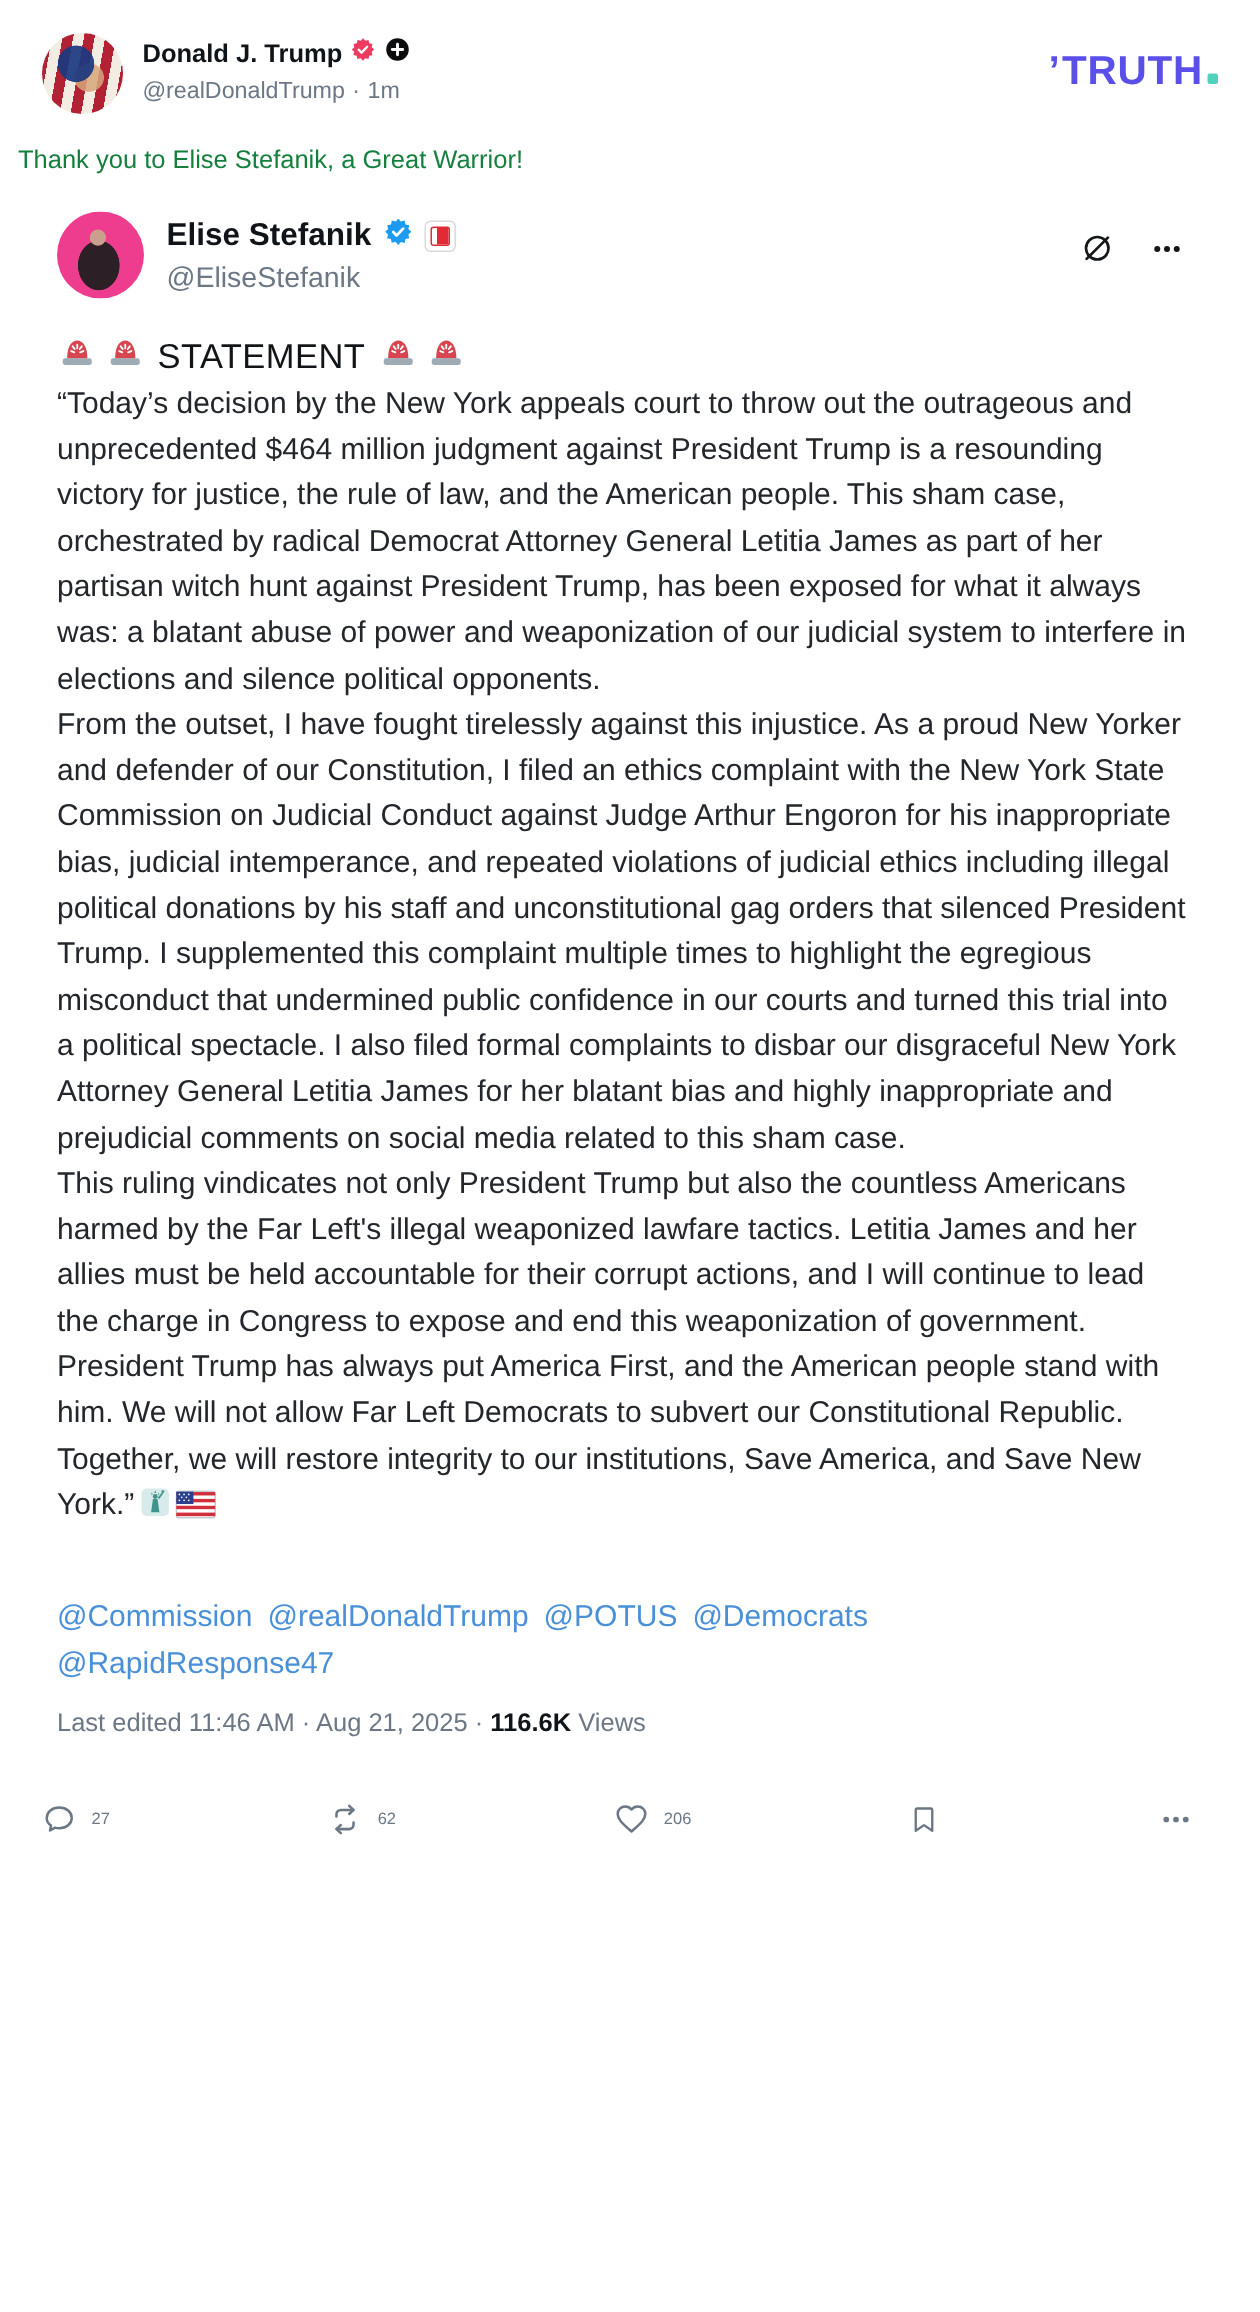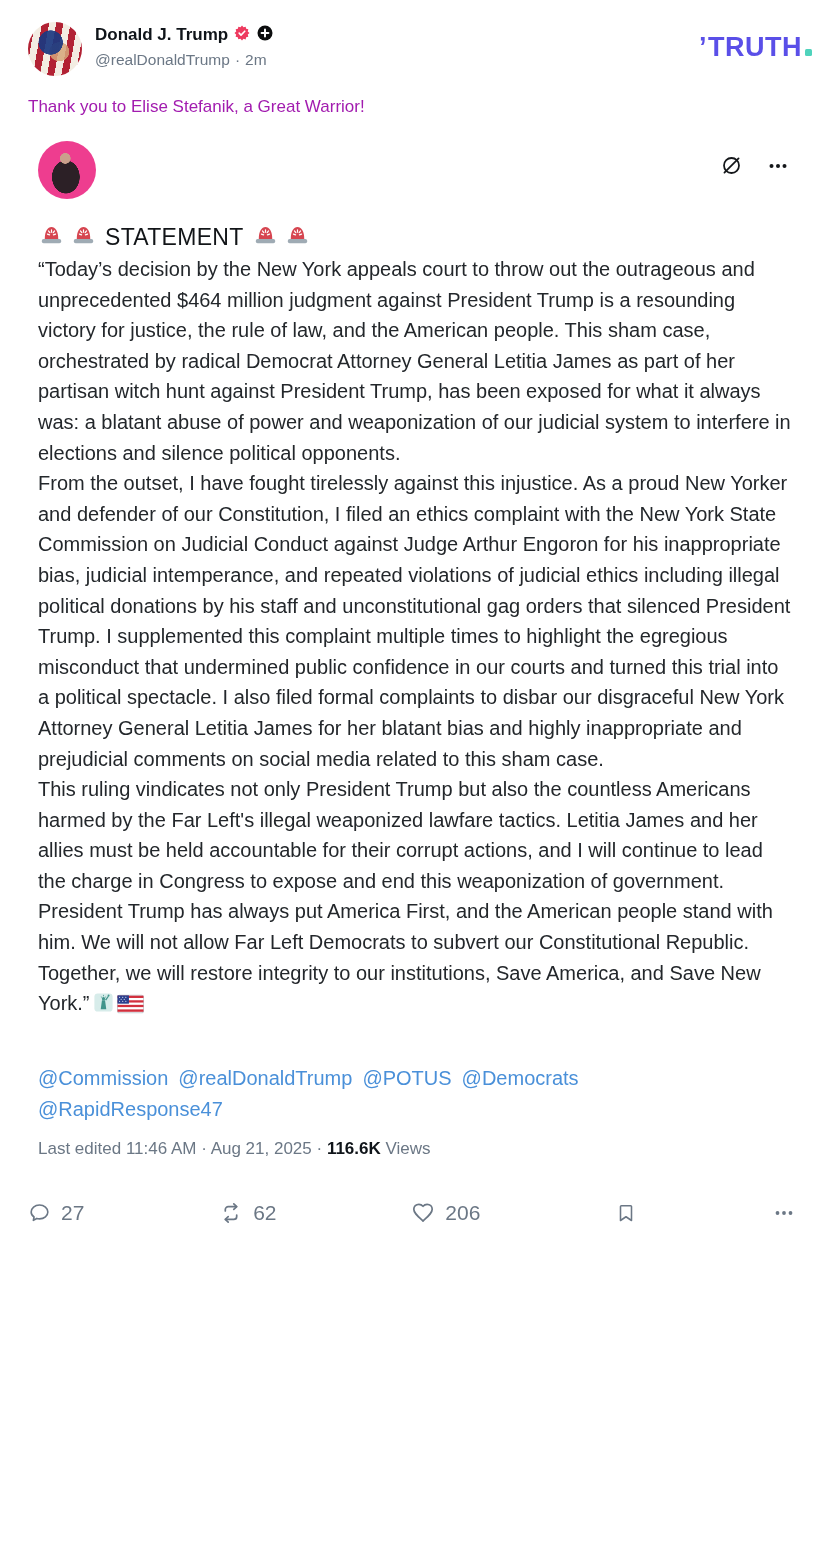--- a/index.html
+++ b/index.html
@@ -24,21 +24,21 @@
   .id-block { margin-left:13px; padding-top:2px; }
   .name-row { display:flex; align-items:center; gap:5px; }
   .name-row .name { font-size:17px; font-weight:bold; color:#0f1419; }
   .handle-row { margin-top:5px; font-size:15.5px; color:#6b7785; display:flex; gap:5px; align-items:center; }
   .spacer { flex:1; }
   .logo { padding-top:10px; padding-right:4px; font-weight:bold; font-size:27px; letter-spacing:.5px; color:#5a4fe8; white-space:nowrap; }
   .logo .logo-text::before { content:"\2019"; margin-right:1px; }
   .logo .logo-dot { display:inline-block; width:7px; height:7px; background:#4fd3bc; border-radius:1.5px; margin-left:3px; }
 
   
-  .post-text { padding:0 48px 0 28px; margin-top:21px; font-size:17px; color:#a21caf; }
+  .post-text { padding:0 48px 0 12px; margin-top:21px; font-size:17px; color:#15803d; }
 
   
   .quote { margin-top:24px; padding:0 44px 0 38px; }
   .q-header { display:flex; align-items:flex-start; }
   .avatar-stefanik {
     width:58px; height:58px;
     background:
       radial-gradient(circle at 47% 30%, #caa08c 0 10%, rgba(0,0,0,0) 11%),
       radial-gradient(ellipse at 48% 62%, #2c2026 0 32%, rgba(0,0,0,0) 33%),
       radial-gradient(circle at 50% 50%, #ee3d8f 0 70%, #d92f7e 100%);
@@ -63,21 +63,21 @@
   .q-mentions { margin-top:40px; font-size:20px; line-height:31px; color:#4a90d9; max-width:756px; }
   .q-mentions span { margin-right:10px; }
 
   .q-meta { margin-top:14px; font-size:17px; color:#6b7785; }
   .q-meta .views-count { font-weight:bold; color:#0f1419; }
 
   
   .actions { display:flex; align-items:center; justify-content:space-between;
     padding:0 40px 0 28px; margin-top:42px; }
   .action { display:flex; align-items:center; gap:10px; background:none; border:none;
-    color:#6b7785; font-family:inherit; font-size:21px; cursor:pointer; }
+    color:#6b7785; font-family:inherit; font-size:11px; cursor:pointer; }
   .action svg { display:block; }
 
   .seal { display:inline-block; }
   .sep { color:#6b7785; }
 </style>
 </head>
 <body>
 
 <div class="page">
 
@@ -95,35 +95,50 @@
         <span class="seal">
           <svg width="18" height="18" viewBox="0 0 24 24">
               <circle cx="12" cy="12" r="10" fill="#0c0d0e"></circle>
               <path d="M12 7.4v9.2M7.4 12h9.2" stroke="#fff" stroke-width="2.6" stroke-linecap="round"></path>
             </svg>
         </span>
       </div>
       <div class="handle-row">
         <span>@realDonaldTrump</span>
         <span class="sep">·</span>
-        <span>2m</span>
+        <span>1m</span>
       </div>
     </div>
     <div class="spacer"></div>
     <div class="logo">
       <span class="logo-text">TRUTH</span><span class="logo-dot"></span>
     </div>
   </header>
 
   <p class="post-text">Thank you to Elise Stefanik, a Great Warrior!</p>
 
   <section class="quote">
 
     <div class="q-header">
       <div class="avatar avatar-stefanik"></div>
+      <div class="q-id">
+        <div class="q-name-row">
+          <span class="name">Elise Stefanik</span>
+          <span class="seal">
+            <svg width="21" height="21" viewBox="0 0 24 24">
+                <path fill="#1d9bf0" d="M12 2l2 2.2 2.9-.7.6 2.9 2.9.6-.7 2.9L22 12l-2.3 2.1.7 2.9-2.9.6-.6 2.9-2.9-.7L12 22l-2.1-2.3-2.9.7-.6-2.9-2.9-.6.7-2.9L2 12l2.3-2.1-.7-2.9 2.9-.6.6-2.9 2.9.7z"></path>
+                <path d="M8.2 12.2l2.5 2.6 5-5.2" fill="none" stroke="#fff" stroke-width="2.1" stroke-linecap="round" stroke-linejoin="round"></path>
+              </svg>
+          </span>
+          <span class="aff-badge">
+              <span class="inner"></span>
+            </span>
+        </div>
+        <div class="q-handle">@EliseStefanik</div>
+      </div>
       <div class="spacer"></div>
       <div class="q-top-icons">
         <span>
           <svg width="25" height="25" viewBox="0 0 24 24" fill="none" stroke="#14171a" stroke-width="1.7" stroke-linecap="round">
               <circle cx="12" cy="12" r="7.2"></circle>
               <path d="M5.2 18.8L18.8 5.2"></path>
             </svg>
         </span>
         <span>
           <svg width="24" height="24" viewBox="0 0 24 24" fill="#14171a">

